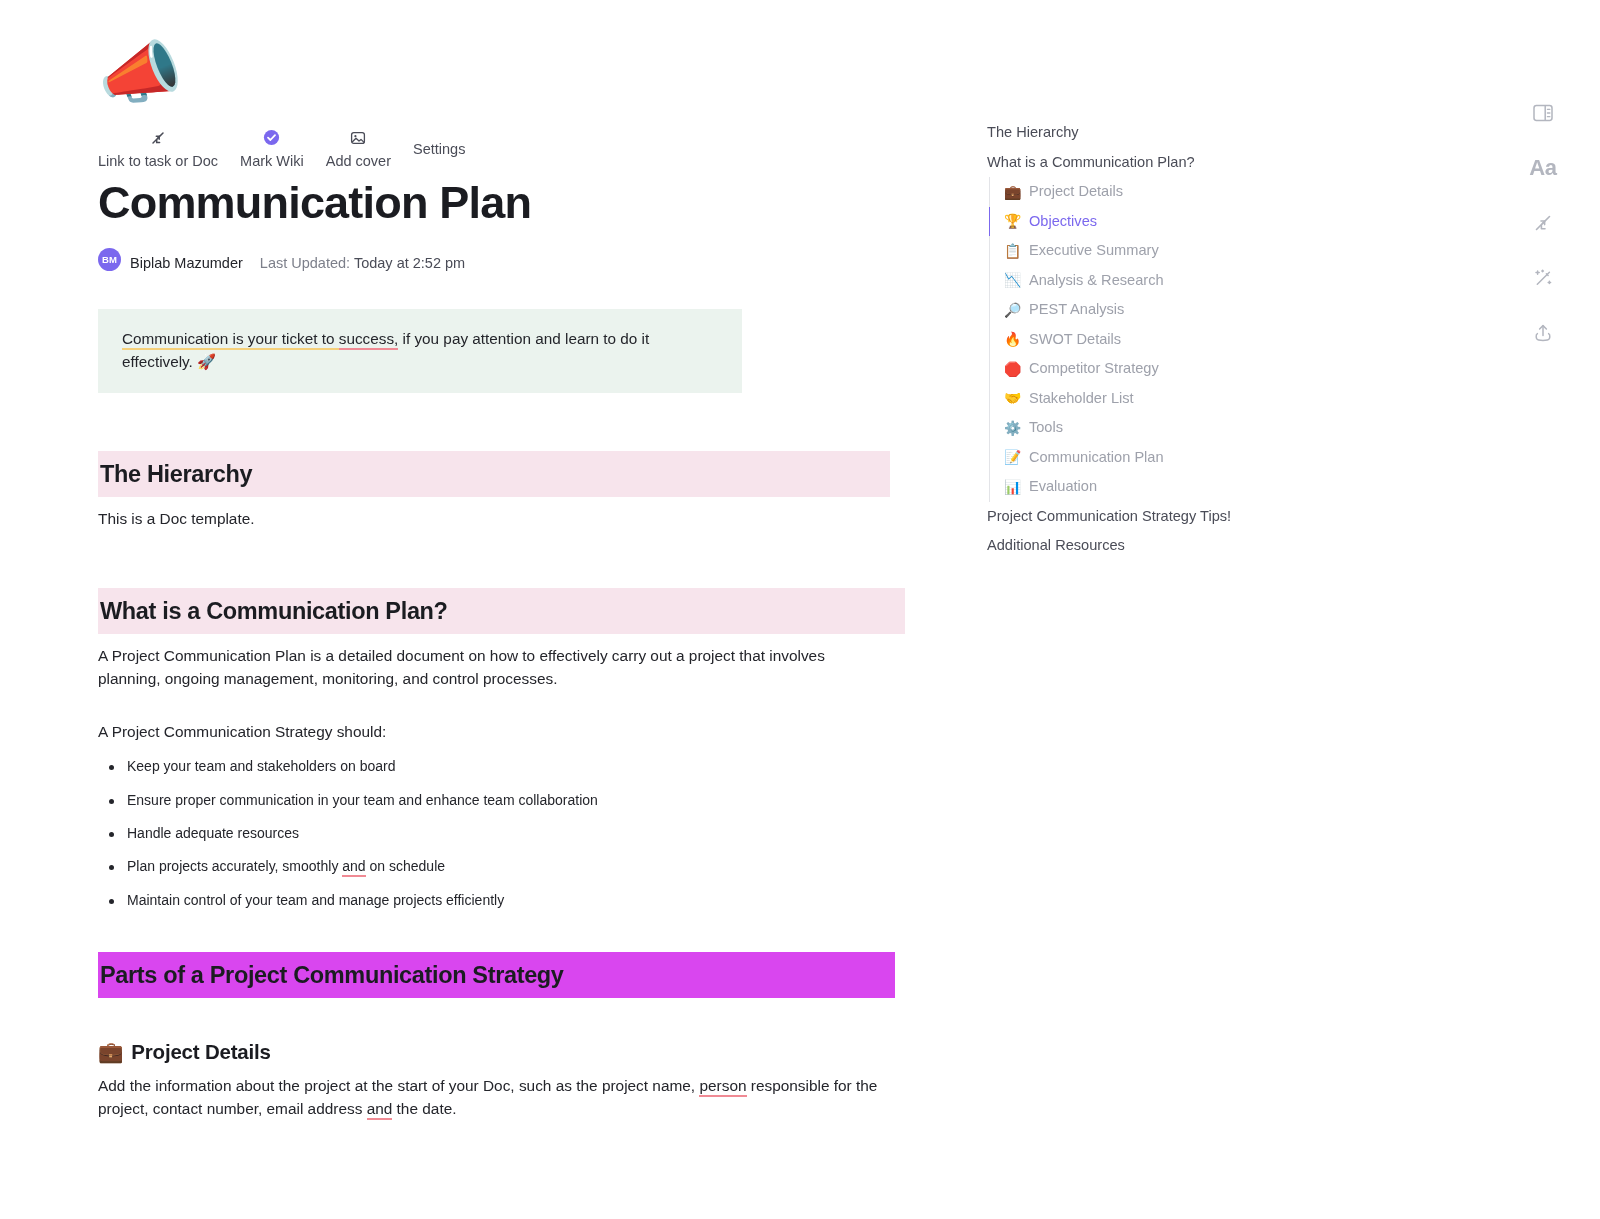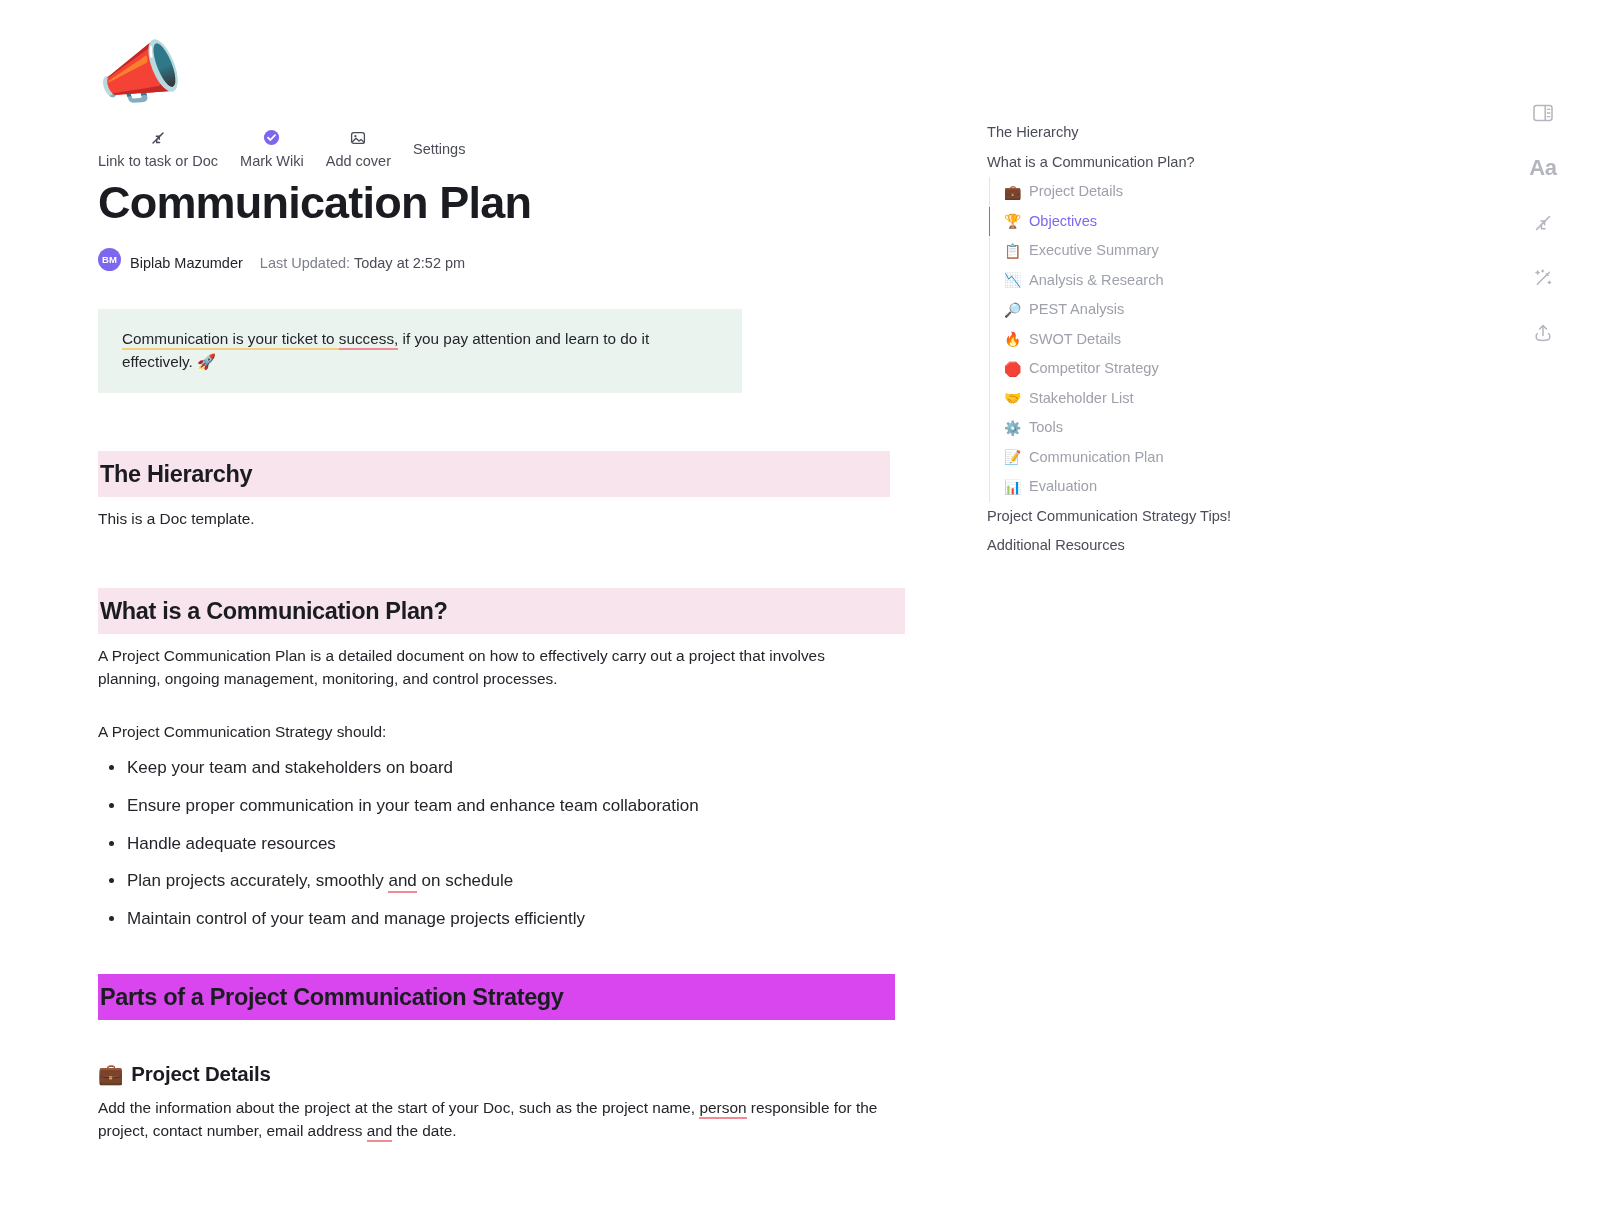--- a/index.html
+++ b/index.html
@@ -148,21 +148,21 @@
     margin: 10px 0 0 0;
     max-width: 790px;
   }
 
   ul.body-list {
     margin: 8px 0 0 0;
     padding-left: 29px;
     list-style: none;
   }
   ul.body-list li {
-    font-size: 17px;
+    font-size: 14px;
     line-height: 1.45;
     color: #24252b;
     margin-top: 13px;
     position: relative;
   }
   ul.body-list li::before {
     content: "";
     position: absolute;
     left: -18px; top: 9px;
     width: 5px; height: 5px;

